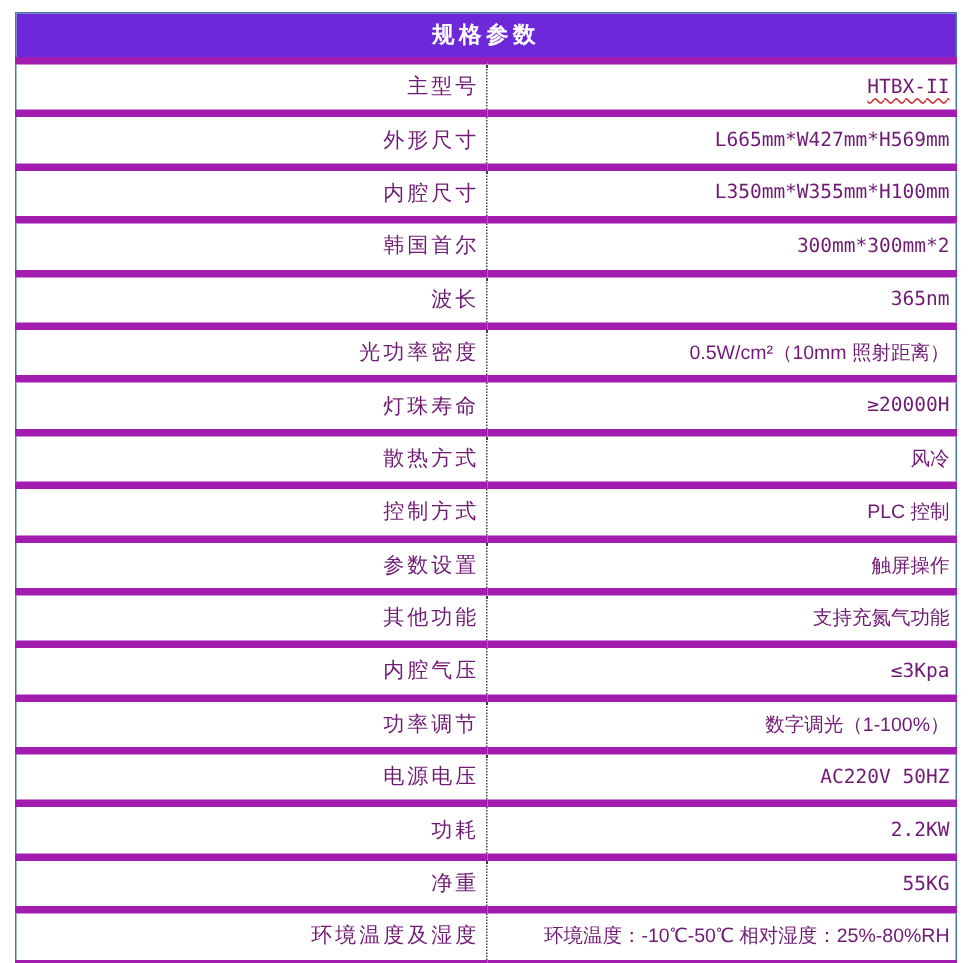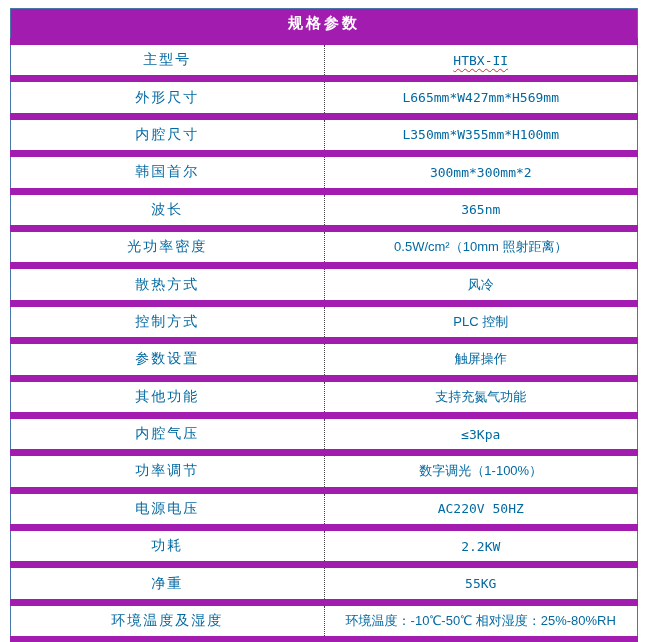--- a/index.html
+++ b/index.html
@@ -19,37 +19,37 @@
     position: absolute;
     left: 10px;
     top: 8px;
     width: 628px;
     border-collapse: collapse;
     table-layout: fixed;
     border: 1px solid #4878AA;
     border-bottom-width: 2px;
   }
   table.spec-table th.title-cell {
-    background: #a21caf;
+    background: #6d28d9;
     color: #ffffff;
     height: 27px;
     font-size: 15px;
     font-weight: bold;
     letter-spacing: 3px;
     text-align: center;
     vertical-align: middle;
     border: 1px solid #4878AA;
   }
   table.spec-table td {
     height: 30.4px;
-    border-top: 7px solid #a21caf;
-    text-align: center;
+    border-top: 5px solid #a21caf;
+    text-align: right;
     vertical-align: middle;
     background: #ffffff;
-    color: #0369a1;
+    color: #701a75;
     padding: 0 4px;
     overflow: hidden;
     white-space: nowrap;
   }
   td.label-cell {
     width: 195px;
     font-size: 14px;
     letter-spacing: 2px;
   }
   td.value-cell {
@@ -97,20 +97,24 @@
         </tr>
         <tr>
           <td class="label-cell">波长</td>
           <td class="value-cell"><span>365nm</span></td>
         </tr>
         <tr>
           <td class="label-cell">光功率密度</td>
           <td class="value-cell"><span class="cjk">0.5W/cm²（10mm 照射距离）</span></td>
         </tr>
         <tr>
+          <td class="label-cell">灯珠寿命</td>
+          <td class="value-cell"><span>≥20000H</span></td>
+        </tr>
+        <tr>
           <td class="label-cell">散热方式</td>
           <td class="value-cell"><span class="cjk">风冷</span></td>
         </tr>
         <tr>
           <td class="label-cell">控制方式</td>
           <td class="value-cell"><span class="cjk">PLC 控制</span></td>
         </tr>
         <tr>
           <td class="label-cell">参数设置</td>
           <td class="value-cell"><span class="cjk">触屏操作</span></td>

